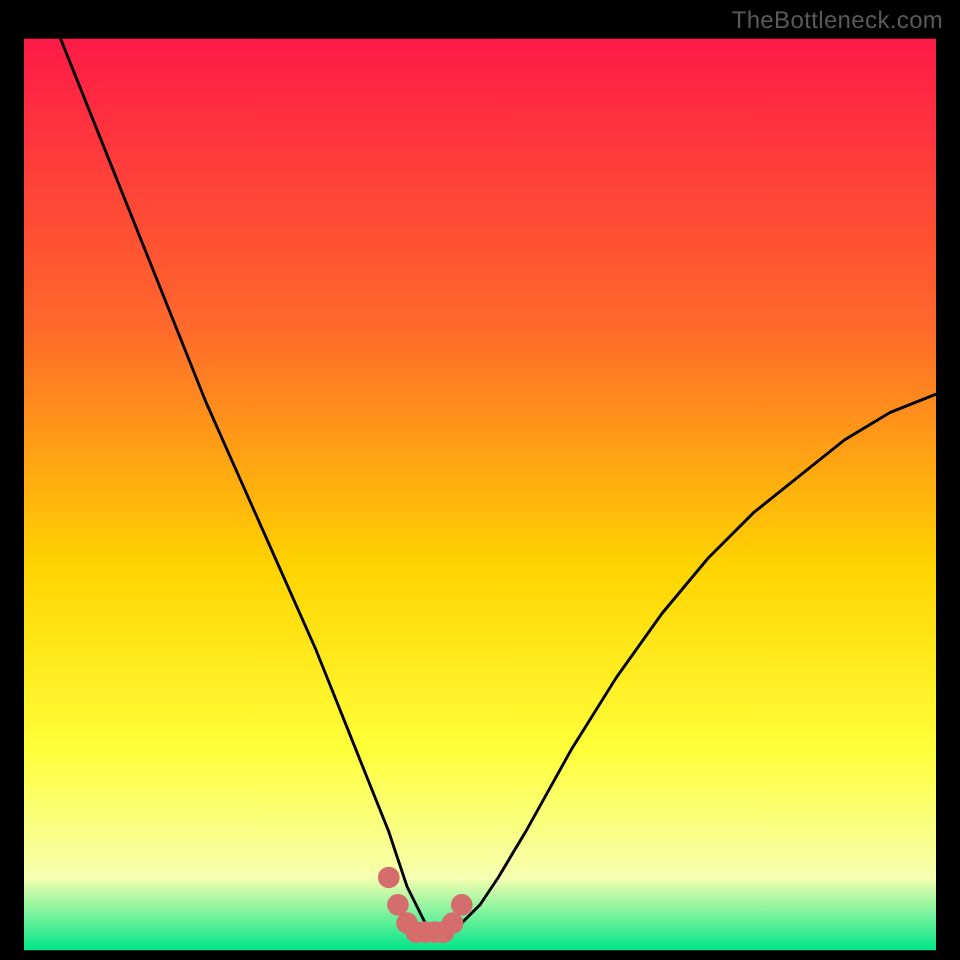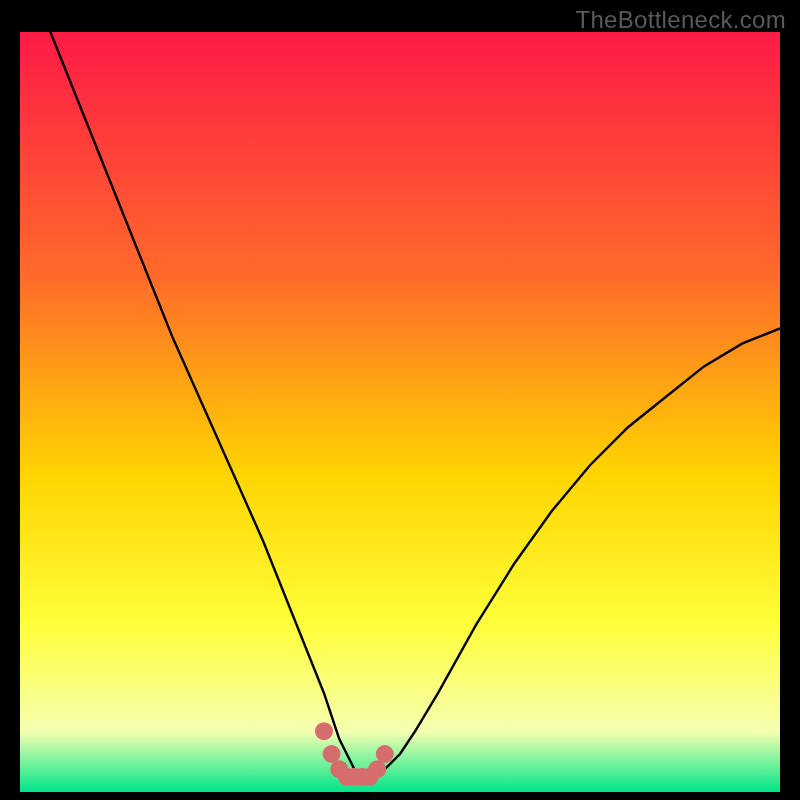--- a/index.html
+++ b/index.html
@@ -24,21 +24,21 @@
     left: 0;
     top: 0;
     width: 760px;
     height: 760px;
   }
   .watermark {
     position: absolute;
     top: 6px;
     right: 14px;
     color: #5a5a5a;
-    font-size: 24px;
+    font-size: 20px;
     font-weight: 400;
     letter-spacing: 0.3px;
     margin-left: 47px;
   }
 </style>
 </head>
 <body>
 
 <div class="watermark">TheBottleneck.com</div>
 

